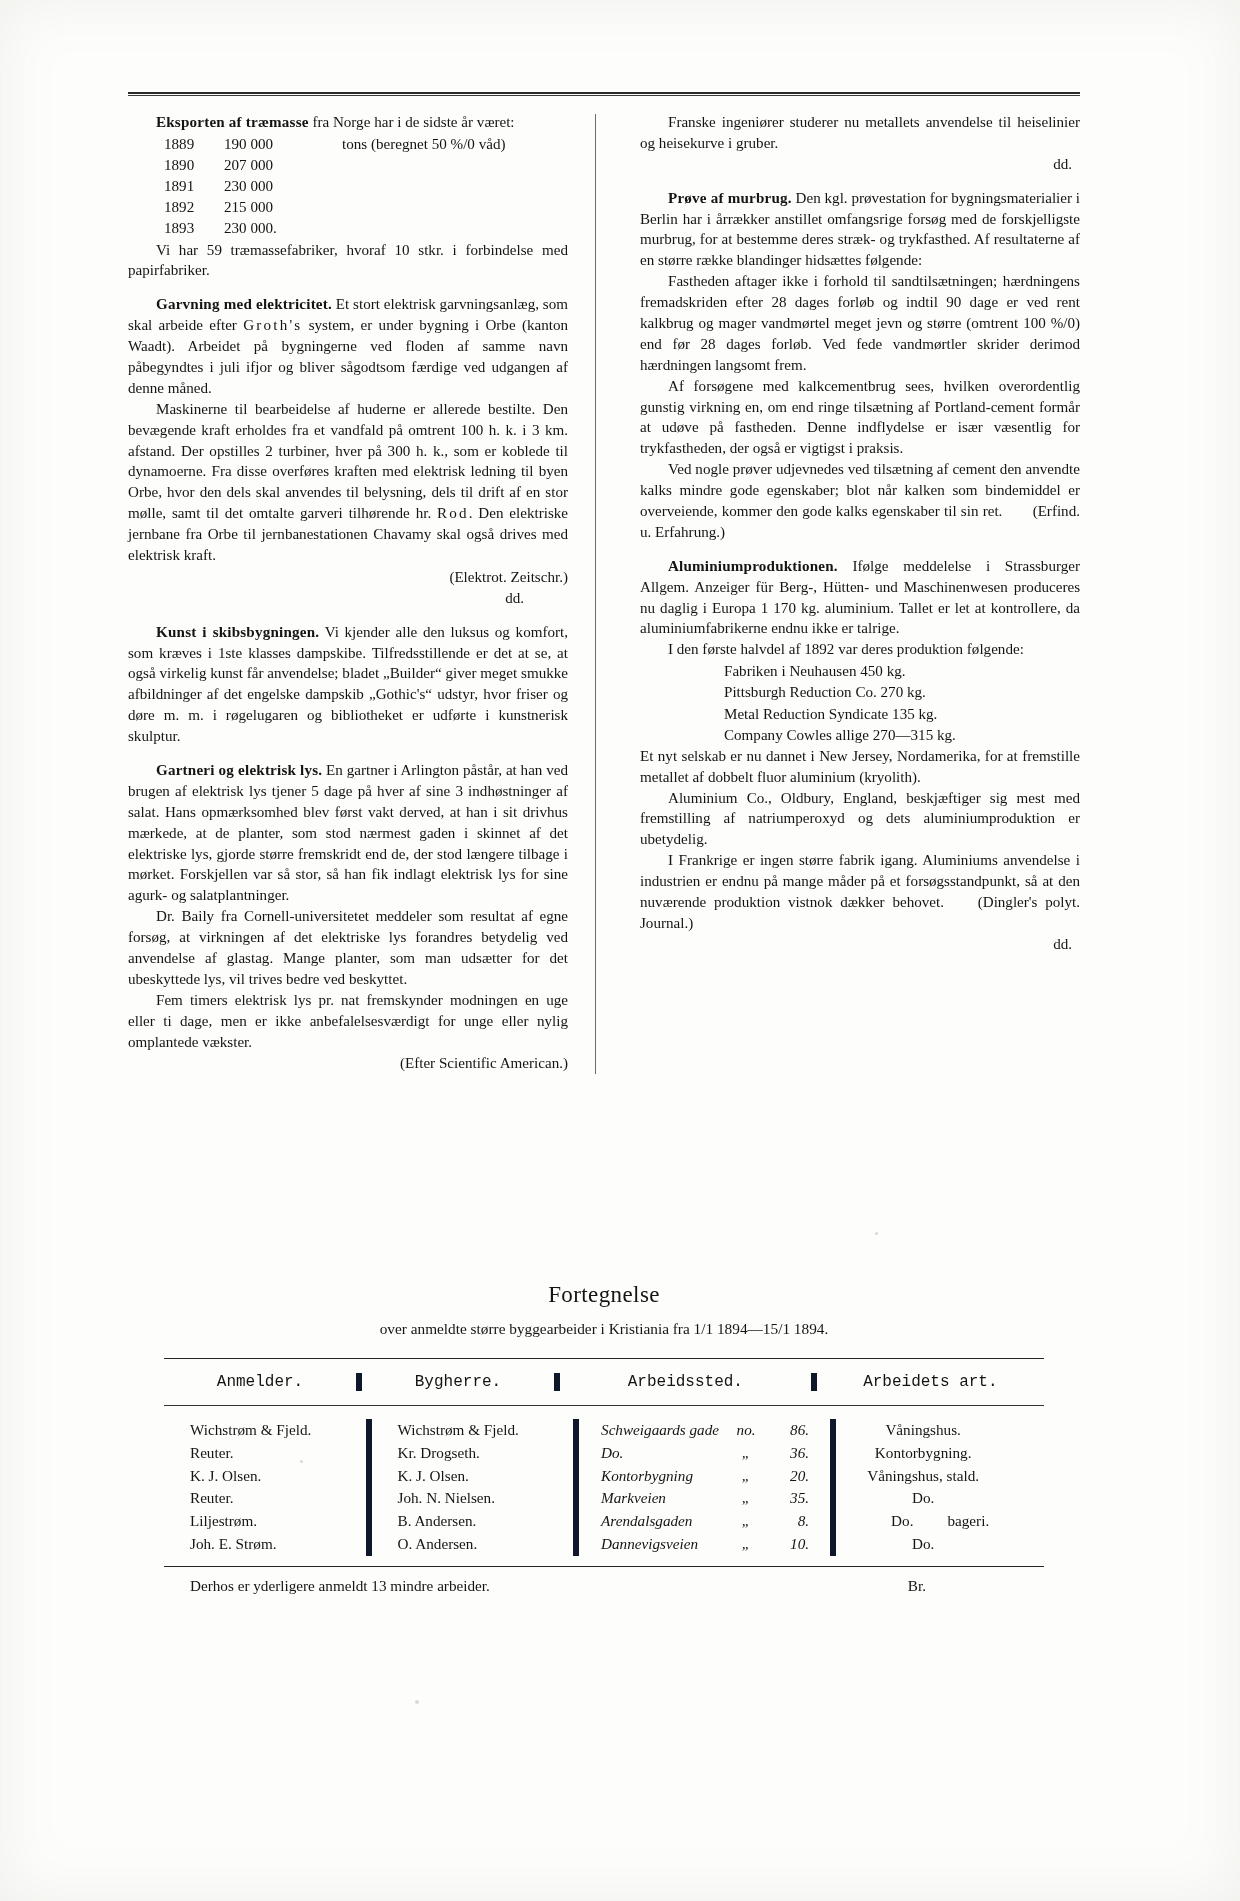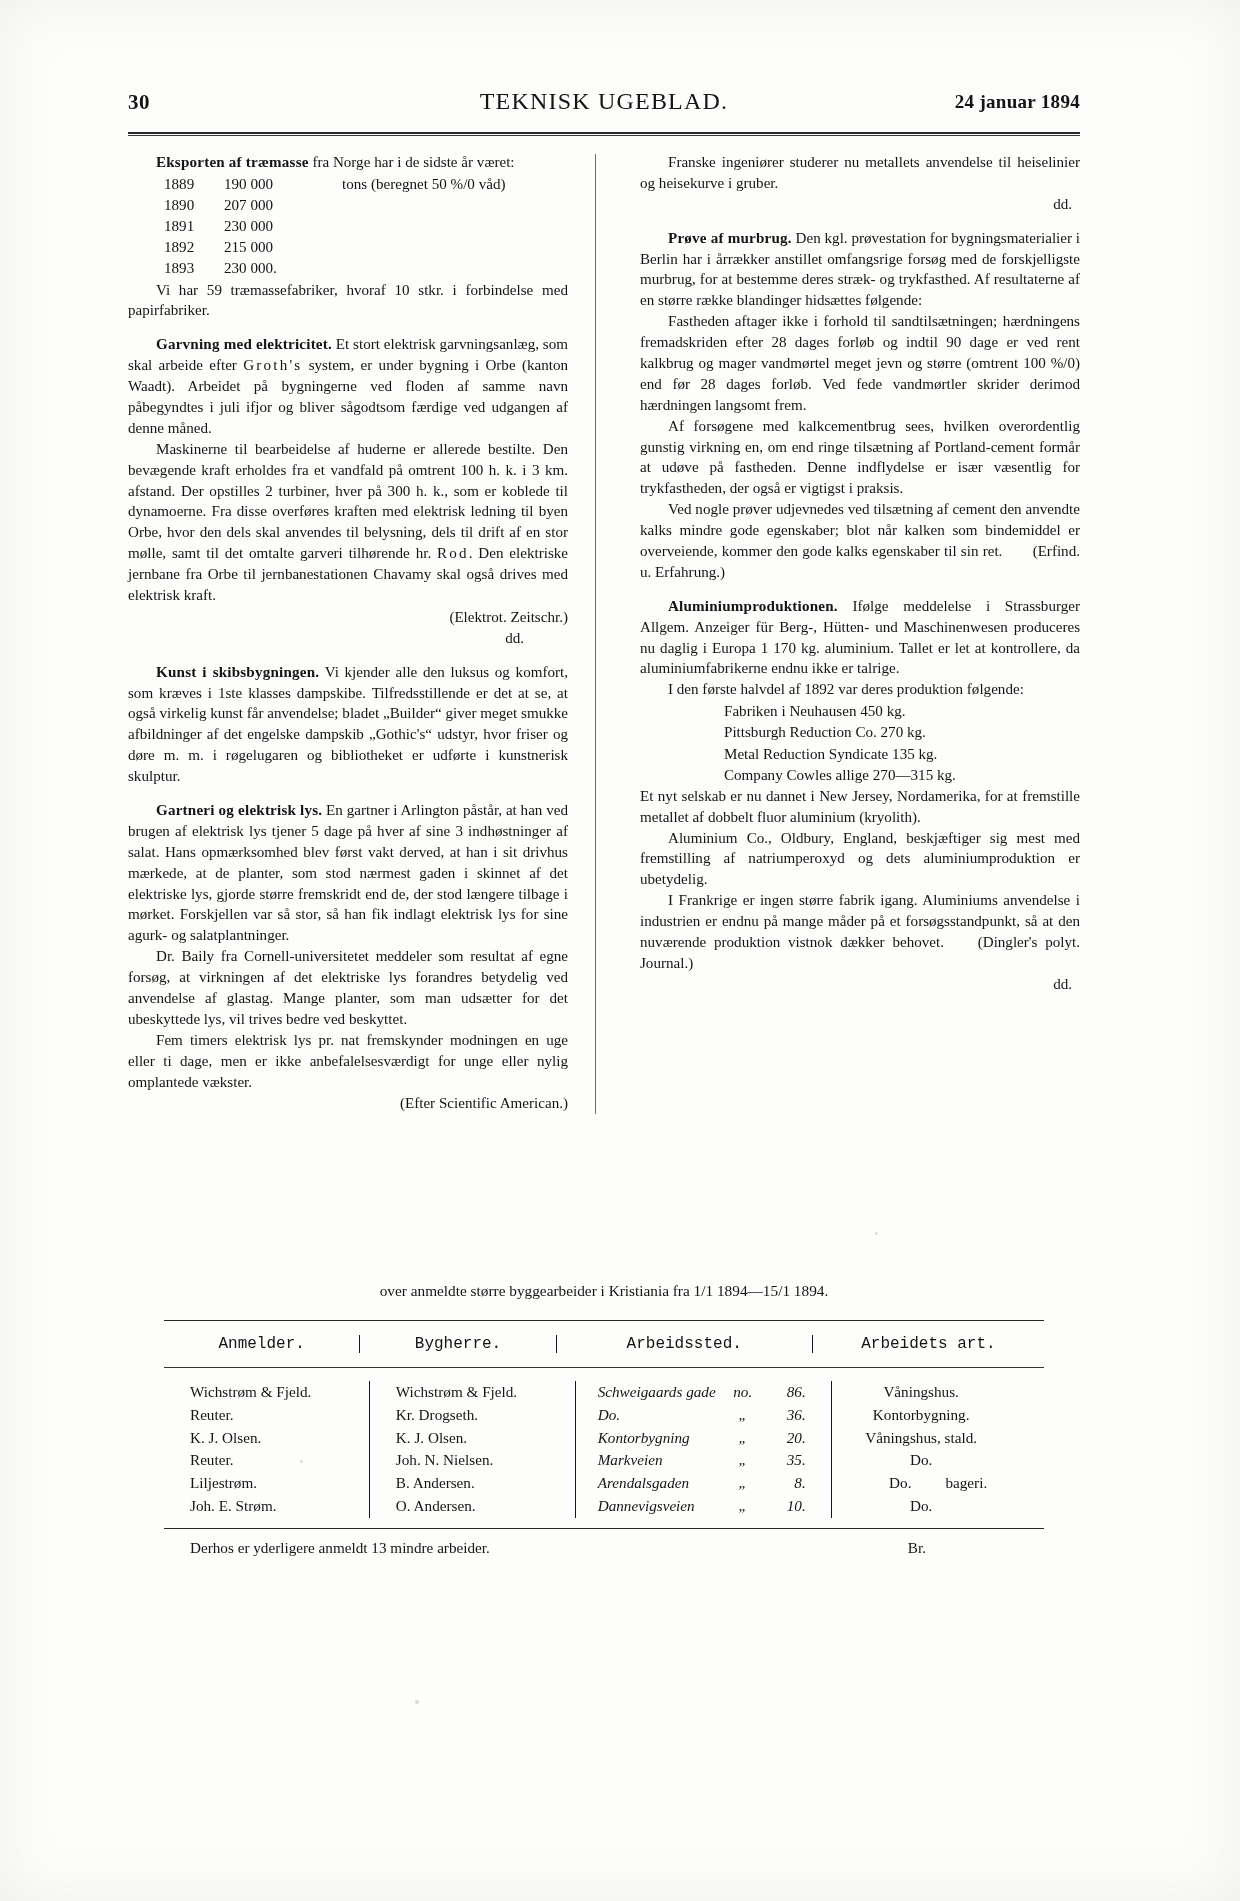--- a/index.html
+++ b/index.html
@@ -213,21 +213,21 @@
     text-align: center;
     font-size: 16px;
     position: relative;
     font-family: Liberation Mono, monospace;
   }
   .c1 { width: 196px; }
   .c2 { width: 196px; }
   .c3 { width: 256px; }
   .c4 { width: 232px; }
   .vsep {
-    border-left: 1px solid #0f172a;
+    border-left: 6px solid #0f172a;
   }
   .bodyrows {
     display: block;
     padding-top: 13px;
     padding-bottom: 10px;
   }
   .brow {
     display: flex;
     line-height: 1.50;
   }
@@ -268,27 +268,20 @@
     opacity: 0.5;
   }
 </style>
 </head>
 <body>
 
 <div class="page">
 
   <div class="content">
 
-    <div class="masthead">
-      <div class="folio-left">30</div>
-      <div class="masthead-title">
-        <span class="sc">TEKNISK UGEBLAD.</span>
-      </div>
-      <div class="folio-right">24 januar 1894</div>
-    </div>
     <div class="rule"></div>
 
     <div class="columns">
 
       <div class="col col-left">
 
         <div>
           <p class="para">
             <span class="hd">Eksporten af træmasse</span><span> fra Norge har i de sidste år været:</span>
           </p>
@@ -381,20 +374,21 @@
           <span class="src-dd-far">dd.</span>
         </div>
 
       </div>
 
     </div>
   </div>
 
   <div class="fortegnelse">
 
+    <div class="f-title">Fortegnelse</div>
     <div class="f-sub">over anmeldte større byggearbeider i Kristiania fra 1/1 1894—15/1 1894.</div>
 
     <div class="tbl-wrap">
 
       <div class="tline"></div>
 
       <div class="hdrow">
         <div class="hdcell c1">Anmelder.</div>
         <div class="hdcell c2 vsep">Bygherre.</div>
         <div class="hdcell c3 vsep">Arbeidssted.</div>

